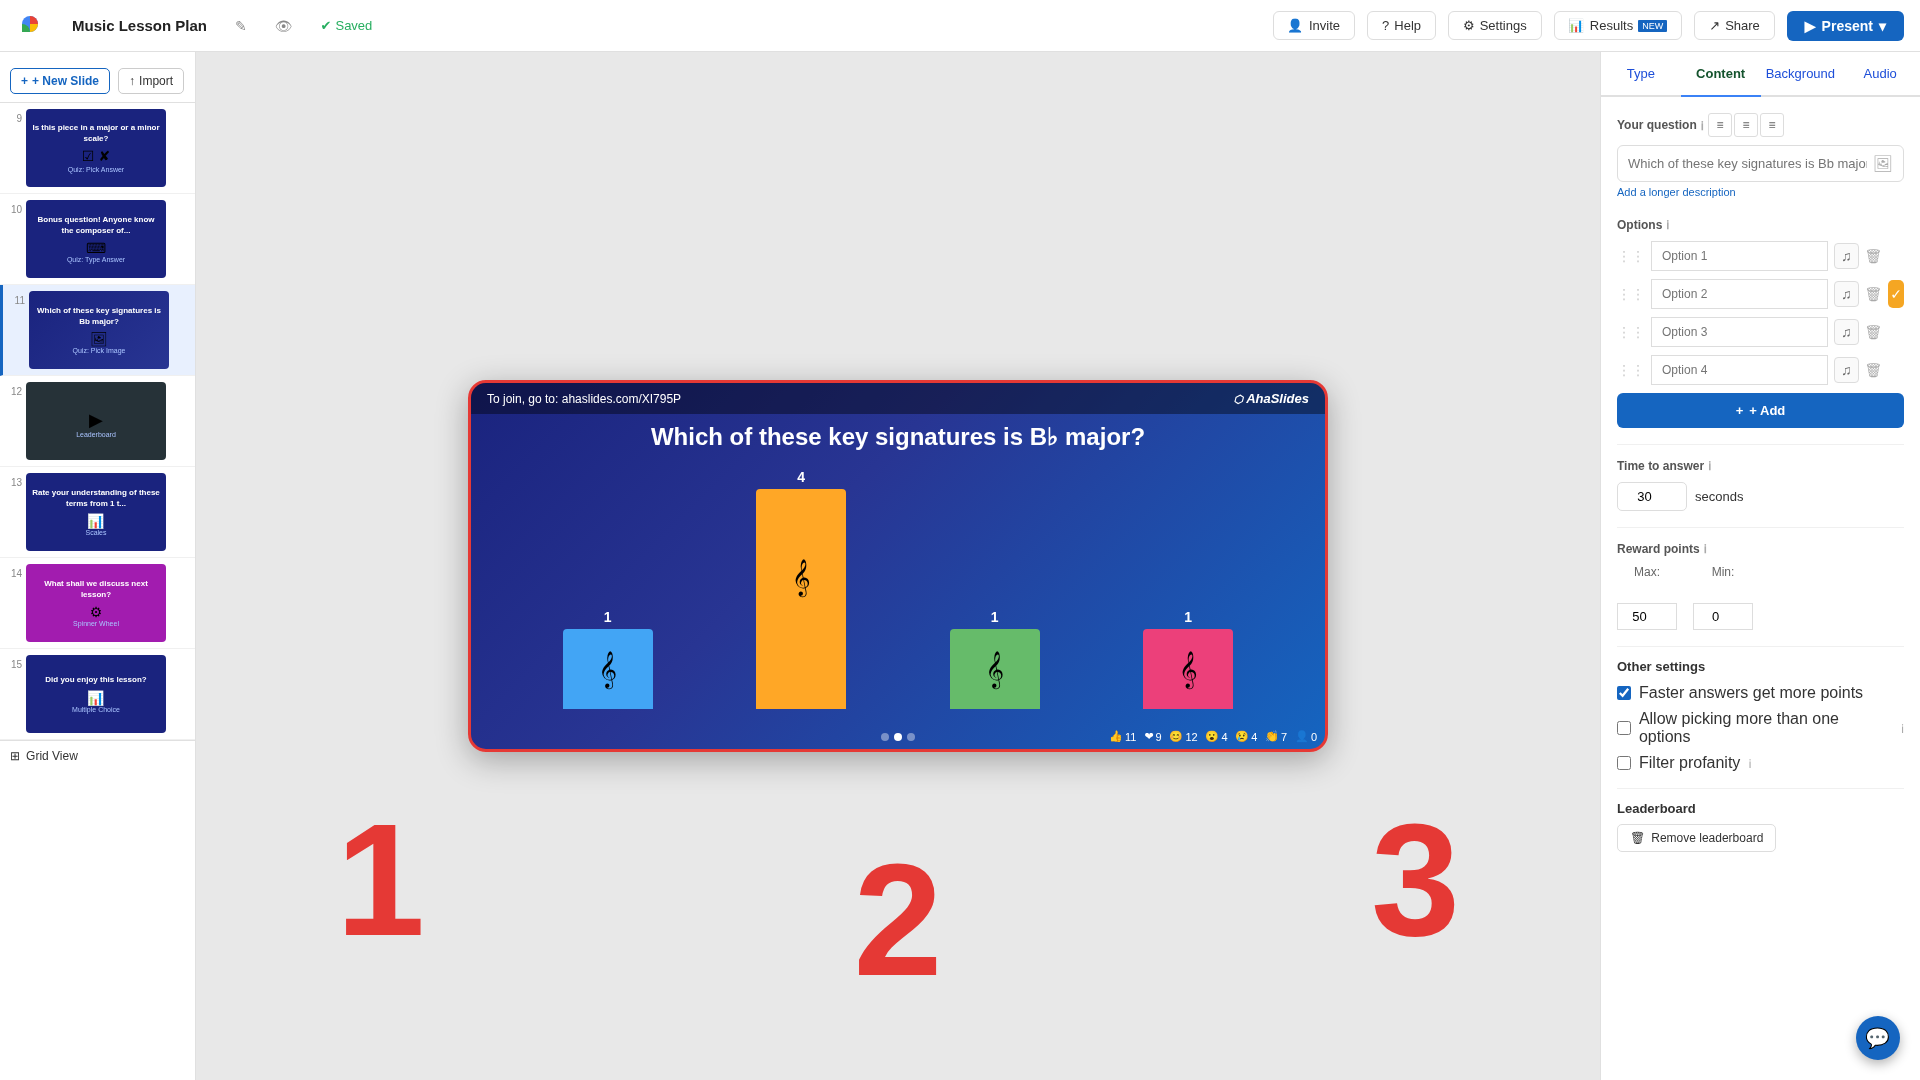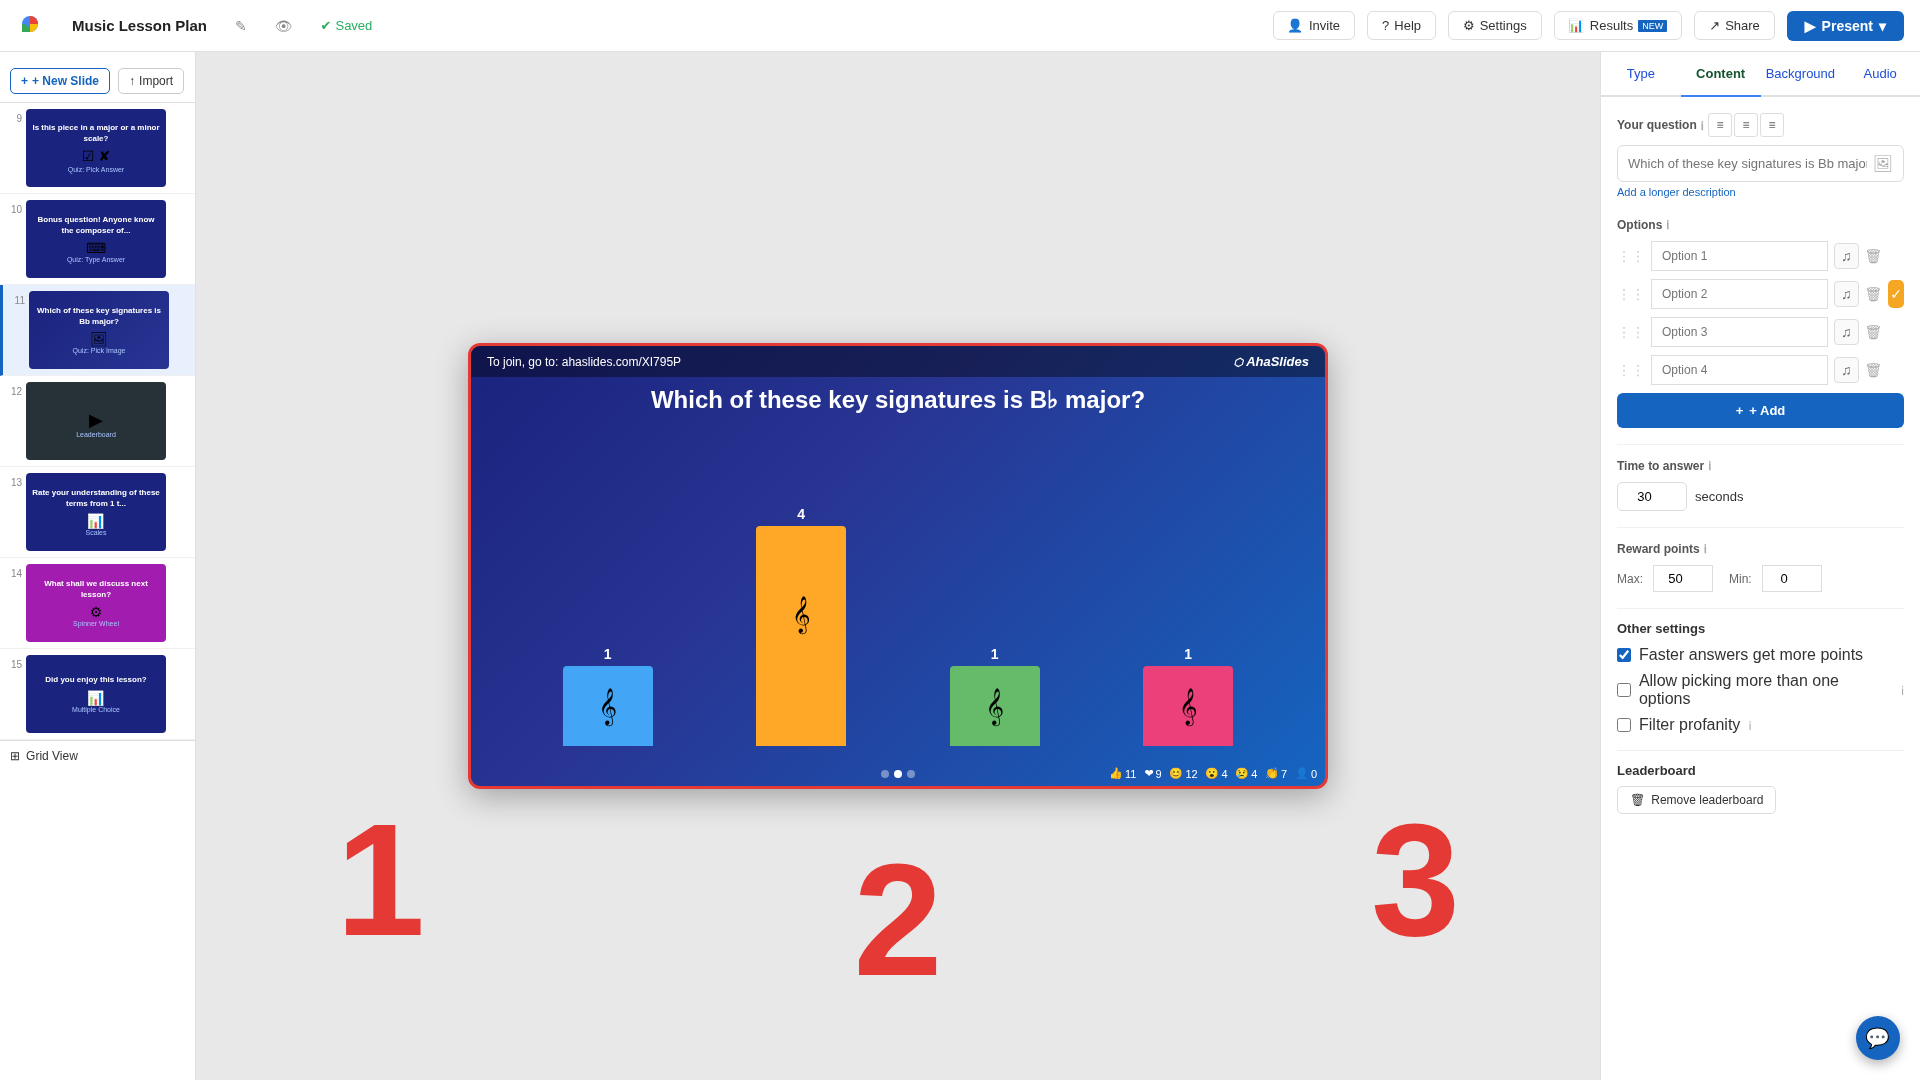--- a/index.html
+++ b/index.html
@@ -123,23 +123,23 @@
       pointer-events: none;
       z-index: 10;
     }
     .num-1 { left: 140px; bottom: 120px; }
     .num-2 { left: 50%; transform: translateX(-50%); bottom: 80px; }
     .num-3 { right: 140px; bottom: 120px; }
 
     
     .slide-preview {
       width: 860px;
-      height: 446px;
+      height: 372px;
       background: linear-gradient(135deg, #1a237e 0%, #283593 40%, #1565c0 100%);
-      border-radius: 12px;
+      border-radius: 18px;
       border: 3px solid #e53935;
       position: relative;
       overflow: hidden;
       flex-shrink: 0;
       box-shadow: 0 8px 32px rgba(0,0,0,0.3);
       padding-left: 28px;
     }
 
     .slide-join-bar {
       position: absolute; top: 0; left: 0; right: 0;
@@ -277,21 +277,21 @@
     }
     .time-input {
       width: 70px; border: 1px solid #ddd; border-radius: 5px;
       padding: 6px 8px; font-size: 13px; outline: none; text-align: center;
     }
     .time-unit { font-size: 13px; color: #333; }
 
     .reward-row {
       display: flex; align-items: center; gap: 16px;
     }
-    .reward-field { display: flex; align-items: center; gap: 10px; }
+    .reward-field { display: flex; align-items: center; gap: 24px; flex-direction: column; }
     .reward-label { font-size: 12px; color: #666; }
     .reward-input {
       width: 60px; border: 1px solid #ddd; border-radius: 0;
       padding: 5px 8px; font-size: 13px; outline: none; text-align: center;
     }
 
     .other-settings-title {
       font-size: 13px; font-weight: 600; color: #333; margin-bottom: 10px;
     }
     .checkbox-row {

